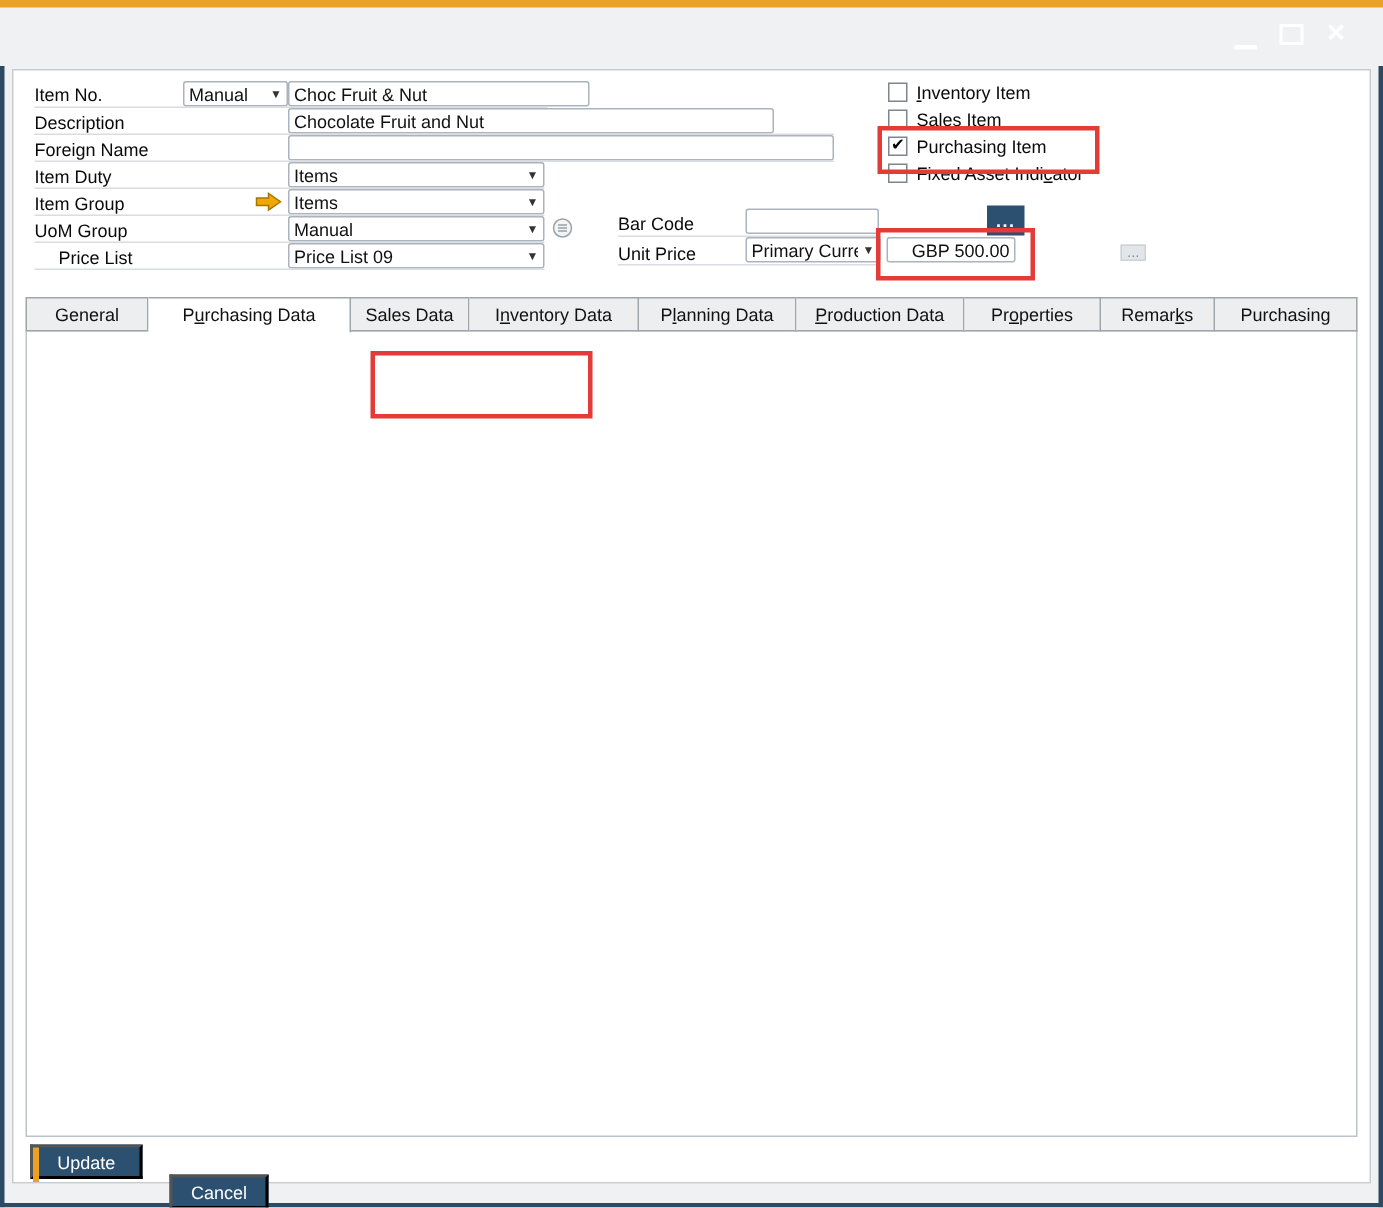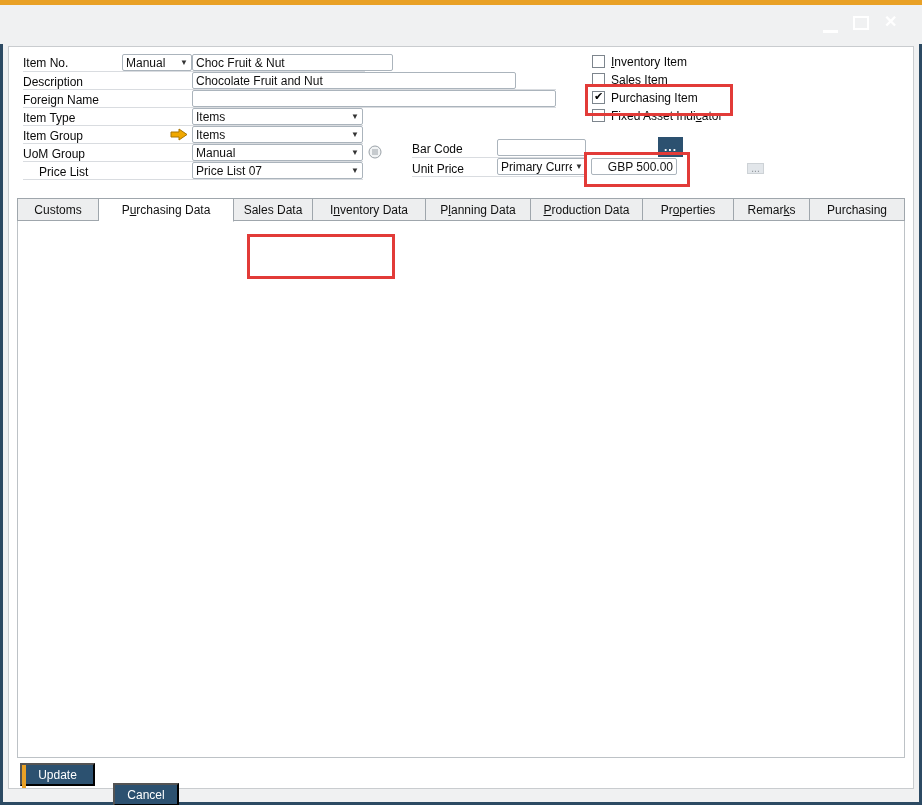--- a/index.html
+++ b/index.html
@@ -101,21 +101,21 @@
   <div class="hline" style="left:23px; top:71px; width:342px;"></div>
 
   <div class="lbl" style="left:23px; top:75px;">Description</div>
   <input class="inp" style="left: 192px; top: 72px; width: 324px; height: 17px;" value="Chocolate Fruit and Nut">
   <div class="hline" style="left:23px; top:89px; width:533px;"></div>
 
   <div class="lbl" style="left:23px; top:93px;">Foreign Name</div>
   <input class="inp" style="left: 192px; top: 90px; width: 364px; height: 17px;" value="">
   <div class="hline" style="left:23px; top:107px; width:533px;"></div>
 
-  <div class="lbl" style="left:23px; top:111px;">Item Type</div>
+  <div class="lbl" style="left:23px; top:111px;">Item Duty</div>
   <div class="dd" style="left:192px; top:108px; width:171px; height:17px;">
       <span>Items</span>
     </div>
   <div class="hline" style="left:23px; top:125px; width:340px;"></div>
 
   <div class="lbl" style="left:23px; top:129px;">Item Group</div>
   <svg class="abs" style="left:170px; top:128px;" width="18" height="13">
       <polygon points="1,4 9,4 9,1 17,6.5 9,12 9,9 1,9" fill="#F0A800" stroke="#A87400" stroke-width="1"></polygon>
     </svg>
   <div class="dd" style="left:192px; top:126px; width:171px; height:17px;">
@@ -130,21 +130,21 @@
   <svg class="abs" style="left:368px; top:145px;" width="14" height="14">
       <circle cx="7" cy="7" r="6" fill="#F2F4F5" stroke="#9AA1A7"></circle>
       <line x1="4" y1="5" x2="10" y2="5" stroke="#9AA1A7"></line>
       <line x1="4" y1="7" x2="10" y2="7" stroke="#9AA1A7"></line>
       <line x1="4" y1="9" x2="10" y2="9" stroke="#9AA1A7"></line>
     </svg>
   <div class="hline" style="left:23px; top:161px; width:340px;"></div>
 
   <div class="lbl" style="left:23px; top:165px;margin-left:16px;">Price List</div>
   <div class="dd" style="left:192px; top:162px; width:171px; height:17px;">
-      <span>Price List 07</span>
+      <span>Price List 09</span>
     </div>
   <div class="hline" style="left:23px; top:179px; width:340px;"></div>
 
   <div class="lbl" style="left:412px; top:142px;">Bar Code</div>
   <input class="inp" style="left: 497px; top: 139px; width: 89px; height: 17px;" value="">
   <div class="hline" style="left:412px; top:157px; width:174px;"></div>
   <button class="btn-dark ellipsis-dark" style="left:658px; top:137px; width:25px; height:20px;">...</button>
 
   <div class="lbl" style="left:412px; top:162px;">Unit Price</div>
   <div class="dd" style="left:497px; top:158px; width:90px; height:17px;">
@@ -159,21 +159,21 @@
   <div class="lbl" style="left:611px; top:55px;"><u>I</u>nventory Item</div>
   <div class="checkbox" style="left:592px; top:73px;"></div>
   <div class="lbl" style="left:611px; top:73px;"><u>S</u>ales Item</div>
   <div class="checkbox checked" style="left:592px; top:91px;"></div>
   <div class="lbl" style="left:611px; top:91px;">Purchasing Item</div>
   <div class="checkbox" style="left:592px; top:109px;"></div>
   <div class="lbl" style="left:611px; top:109px;">Fixed Asset Indi<u>c</u>ator</div>
   <div class="redbox" style="left:585px; top:84px; width:142px; height:26px;"></div>
 
   <div class="tabbar">
-    <div class="tab" style="width:82px;">Customs</div>
+    <div class="tab" style="width:82px;">General</div>
     <div class="tab active" style="width:135px;">P<u>u</u>rchasing Data</div>
     <div class="tab" style="width:79px;">Sales Data</div>
     <div class="tab" style="width:113px;">I<u>n</u>ventory Data</div>
     <div class="tab" style="width:105px;">P<u>l</u>anning Data</div>
     <div class="tab" style="width:112px;"><u>P</u>roduction Data</div>
     <div class="tab" style="width:91px;">Pr<u>o</u>perties</div>
     <div class="tab" style="width:76px;">Remar<u>k</u>s</div>
     <div class="tab" style="flex:1;">Purchasing</div>
   </div>
   <div class="tab-panel"></div>

